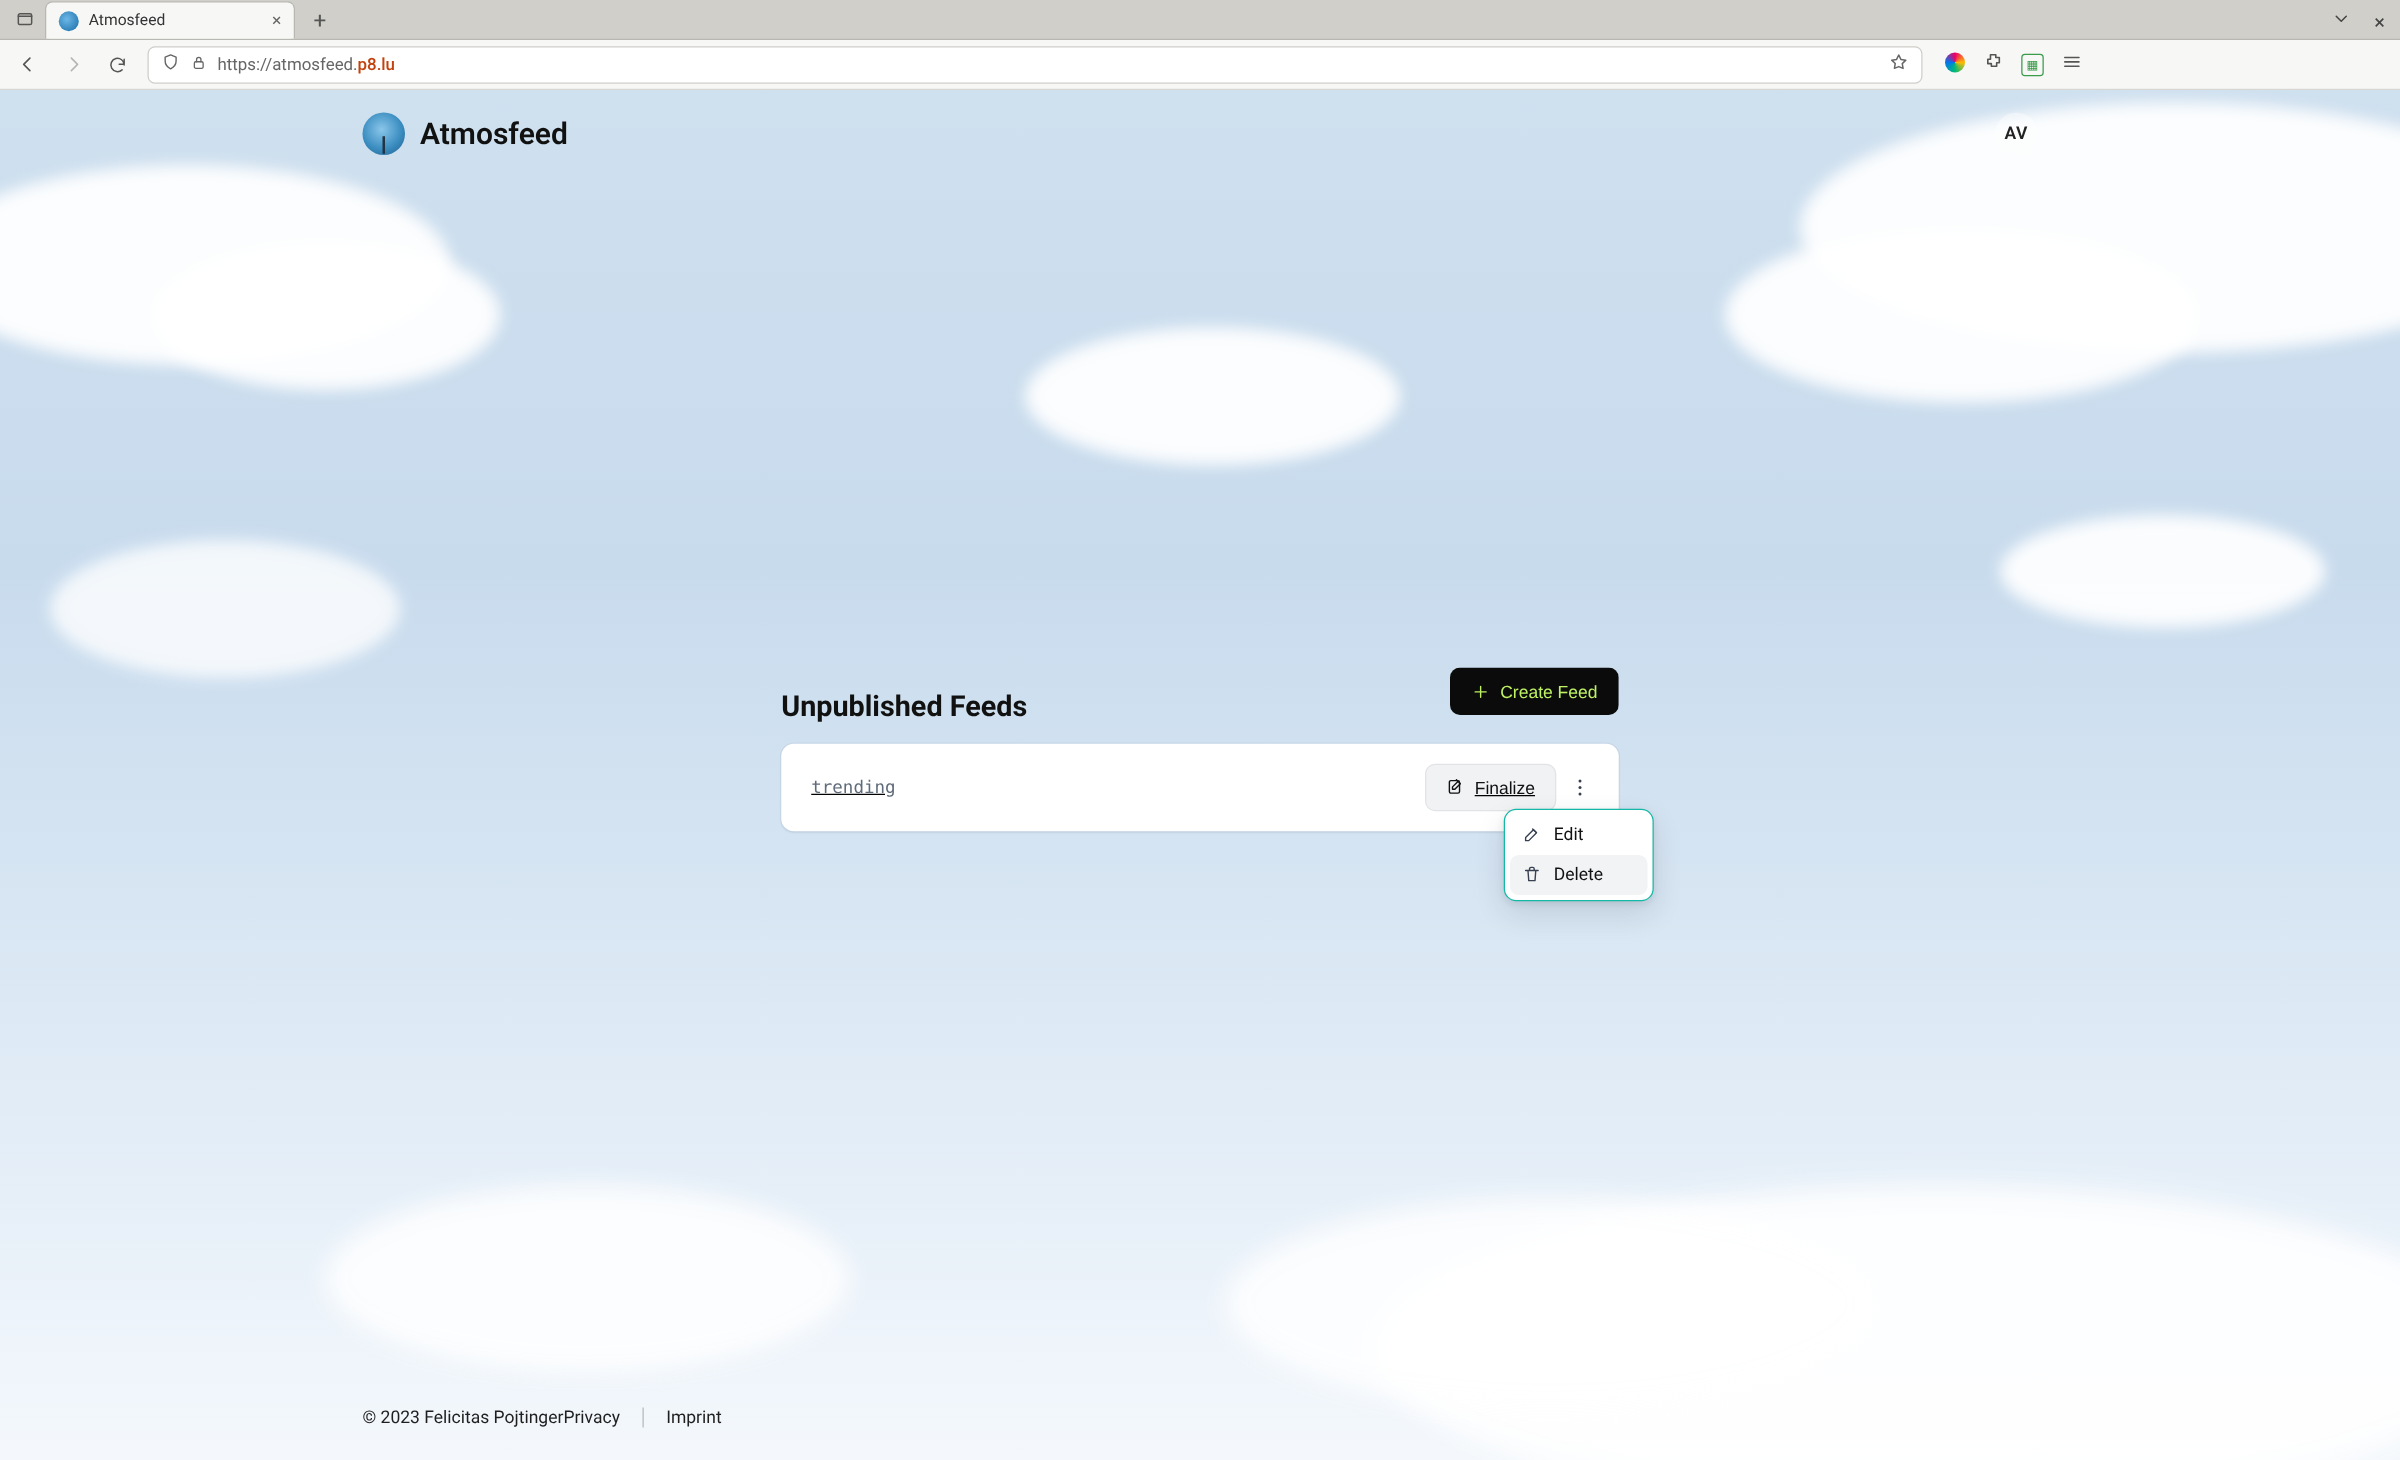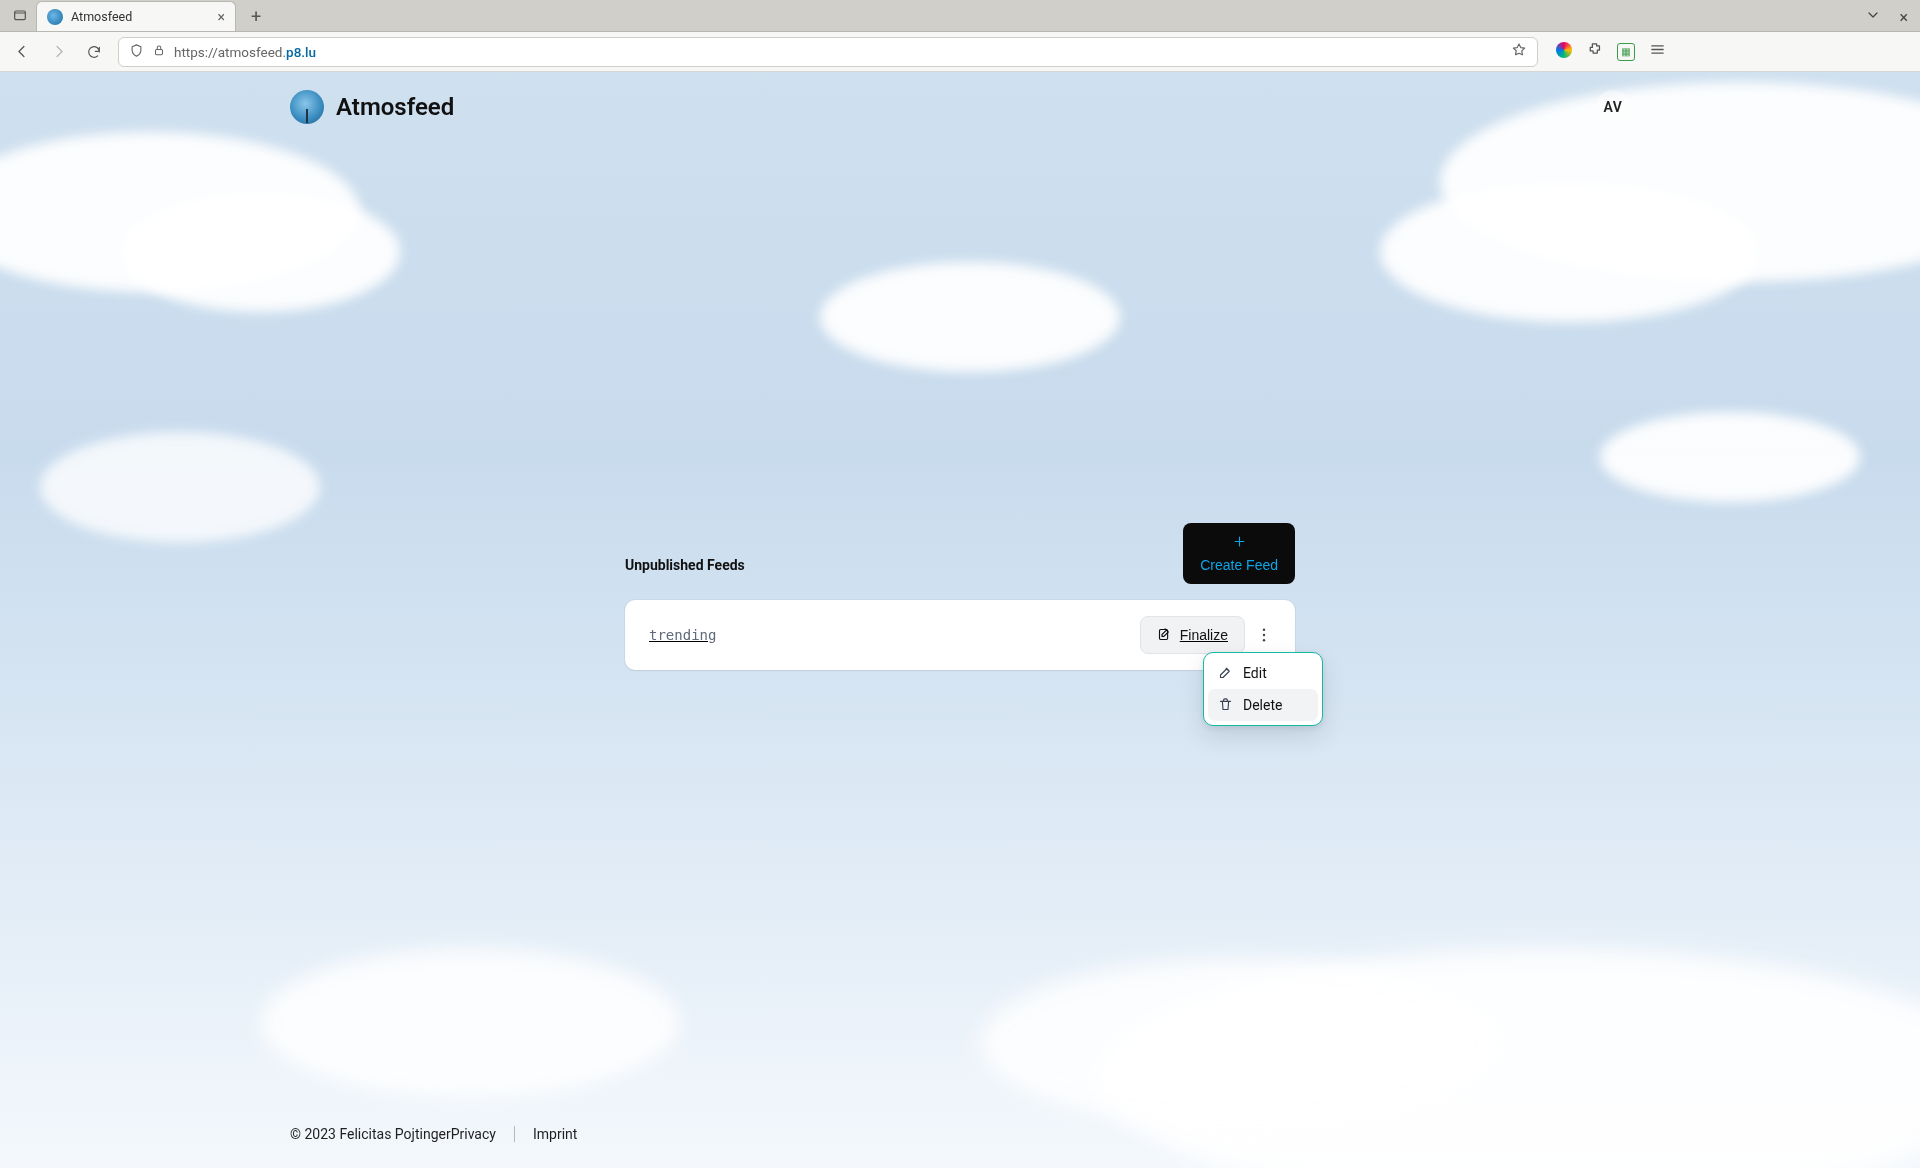--- a/index.html
+++ b/index.html
@@ -50,21 +50,21 @@
   color: #555; cursor: pointer; border-radius: 4px;
 }
 .nav-btn.disabled { color: #b5b5b5; }
 .urlbar {
   flex: 1; max-width: 1420px; height: 30px; background: #fff; border: 1px solid #cfcec9;
   border-radius: 6px; display: flex; align-items: center; padding: 0 10px; gap: 8px;
   font-size: 13.5px; color: #666;
 }
 .urlbar .lock, .urlbar .shield { color: #666; }
 .url-text { flex: 1; }
-.url-text .bold { color: #0369a1; font-weight: 500; }
+.url-text .bold { color: #c2410c; font-weight: 500; }
 .toolbar-right {
   display: flex; align-items: center; gap: 14px; color: #555; margin-left: 6px;
 }
 .ext-badge {
   width: 18px; height: 18px; border: 1.5px solid #3a9b4a; border-radius: 3px;
   display: inline-flex; align-items: center; justify-content: center; color: #3a9b4a; font-size: 10px;
 }
 
 
 .viewport {
@@ -109,26 +109,26 @@
 }
 
 
 .main {
   flex: 1; display: flex; align-items: center; justify-content: center;
 }
 .panel { width: 670px; margin-top: -40px; }
 .panel-head {
   display: flex; align-items: center; justify-content: space-between; margin-bottom: 16px;
 }
-.panel-title { font-size: 14px; font-weight: 700; color: #111; margin-top: 24px; }
+.panel-title { font-size: 23px; font-weight: 700; color: #111; margin-top: 24px; }
 .btn {
   display: inline-flex; align-items: center; gap: 8px; border-radius: 8px;
   padding: 10px 16px; font-size: 14px; font-weight: 500; cursor: pointer; border: 1px solid transparent;
 }
-.btn-primary { background: #0b0b0b; color: #0ea5e9; flex-direction: column; }
+.btn-primary { background: #0b0b0b; color: #bef264; }
 .btn-secondary { background: #f1f2f4; color: #111; border-color: #e2e3e6; }
 .btn svg { width: 15px; height: 15px; }
 
 .card {
   background: #fff; border-radius: 10px; padding: 16px 14px 16px 24px;
   display: flex; align-items: center; justify-content: space-between;
   box-shadow: 0 1px 2px rgba(16,24,40,.06), 0 0 0 1px rgba(16,24,40,.04);
   position: relative;
   text-decoration: underline;
 }

